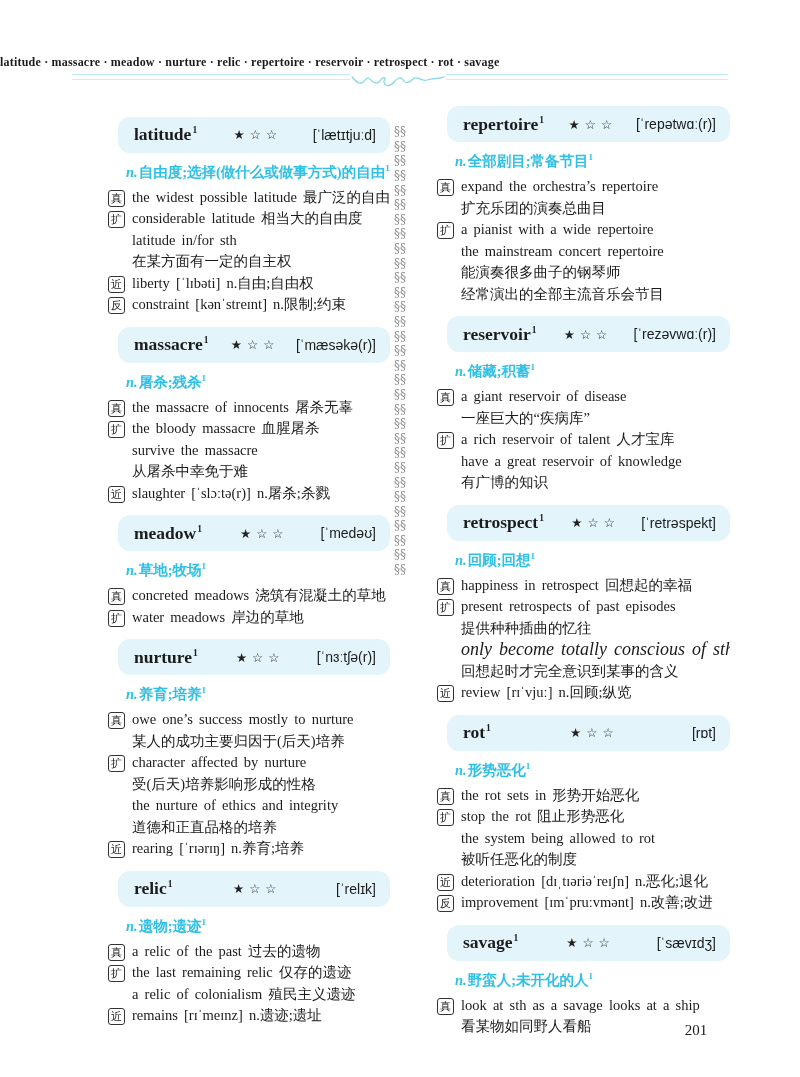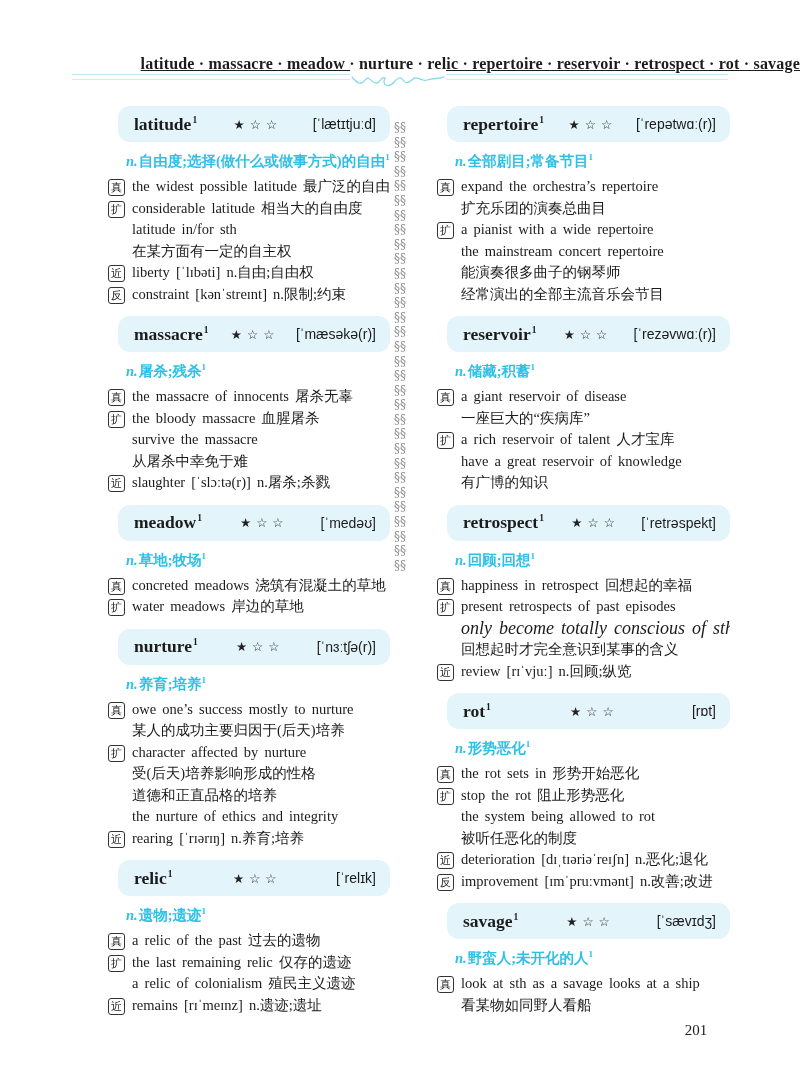--- a/index.html
+++ b/index.html
@@ -1,23 +1,23 @@
 <!DOCTYPE html>
 <html><head>
 <meta charset="utf-8">
 <style>
   html,body{margin:0;padding:0;background:#fff;}
   .page{position:relative;width:800px;height:1077px;background:#ffffff;overflow:hidden;
         font-family:"Liberation Serif","DejaVu Serif",serif;color:#1b1b1b;}
-  .header-words{position:absolute;top:55px;left:0;width:800px;text-align:right;
-        font-weight:bold;font-size:16px;letter-spacing:.2px;white-space:nowrap;text-decoration:underline;}
+  .header-words{position:absolute;top:55px;left:0;width:800px;text-align:left;
+        font-weight:bold;font-size:12px;letter-spacing:.2px;white-space:nowrap;}
   .header-rule{position:absolute;top:74px;left:72px;width:656px;height:4px;
         border-top:1.8px solid #bfe8f1;border-bottom:1.8px solid #cdeef5;}
   .squiggle-wrap{position:absolute;top:70px;left:50%;transform:translateX(-52%);}
-  .columns{position:absolute;top:106px;left:108px;width:622px;display:flex;align-items:flex-end;}
+  .columns{position:absolute;top:106px;left:108px;width:622px;display:flex;align-items:center;}
   .col-left{width:282px;}
   .col-right{flex:1;min-width:0;}
   .divider{width:16px;margin:2px 29px 0 2px;height:906px;overflow:hidden;
         word-break:break-all;line-height:14.6px;font-size:12px;text-align:center;
         color:#8f8f8f;font-family:"DejaVu Serif",serif;user-select:none;}
   .entry{margin-bottom:11px;}
   .chip{height:36px;border-radius:12px;background:#e3f4fa;display:flex;align-items:center;
         padding:0 14px 0 16px;margin-left:10px;}
   .word{font-size:17.5px;font-weight:bold;white-space:nowrap;}
   .wsup{font-size:9.5px;vertical-align:super;margin-left:1px;font-weight:bold;}
@@ -177,26 +177,26 @@
     <span class="ltext fit">character affected by nurture</span>
   </div>
 
   <div class="line">
     <span class="badge hidden"></span>
     <span class="ltext fit">受(后天)培养影响形成的性格</span>
   </div>
 
   <div class="line">
     <span class="badge hidden"></span>
+    <span class="ltext fit">the nurture of ethics and integrity</span>
+  </div>
+
+  <div class="line">
+    <span class="badge hidden"></span>
     <span class="ltext fit">道德和正直品格的培养</span>
-  </div>
-
-  <div class="line">
-    <span class="badge hidden"></span>
-    <span class="ltext fit">the nurture of ethics and integrity</span>
   </div>
 
   <div class="line">
     <span class="badge">近</span>
     <span class="ltext fit">rearing [ˈrɪərɪŋ] n.养育;培养</span>
   </div>
 </div>
   </section>
 
   <section class="entry">
@@ -325,20 +325,24 @@
   <div class="line">
     <span class="badge">真</span>
     <span class="ltext fit">happiness in retrospect 回想起的幸福</span>
   </div>
 
   <div class="line">
     <span class="badge">扩</span>
     <span class="ltext fit">present retrospects of past episodes</span>
   </div>
 
+  <div class="line">
+    <span class="badge hidden"></span>
+    <span class="ltext fit">提供种种插曲的忆往</span>
+  </div>
 
   <div class="line">
     <span class="badge hidden"></span>
     <span class="ltext fit" style="font-size: 18px; font-style: italic;">only become totally conscious of sth in retrospect</span>
   </div>
 
   <div class="line">
     <span class="badge hidden"></span>
     <span class="ltext fit">回想起时才完全意识到某事的含义</span>
   </div>

